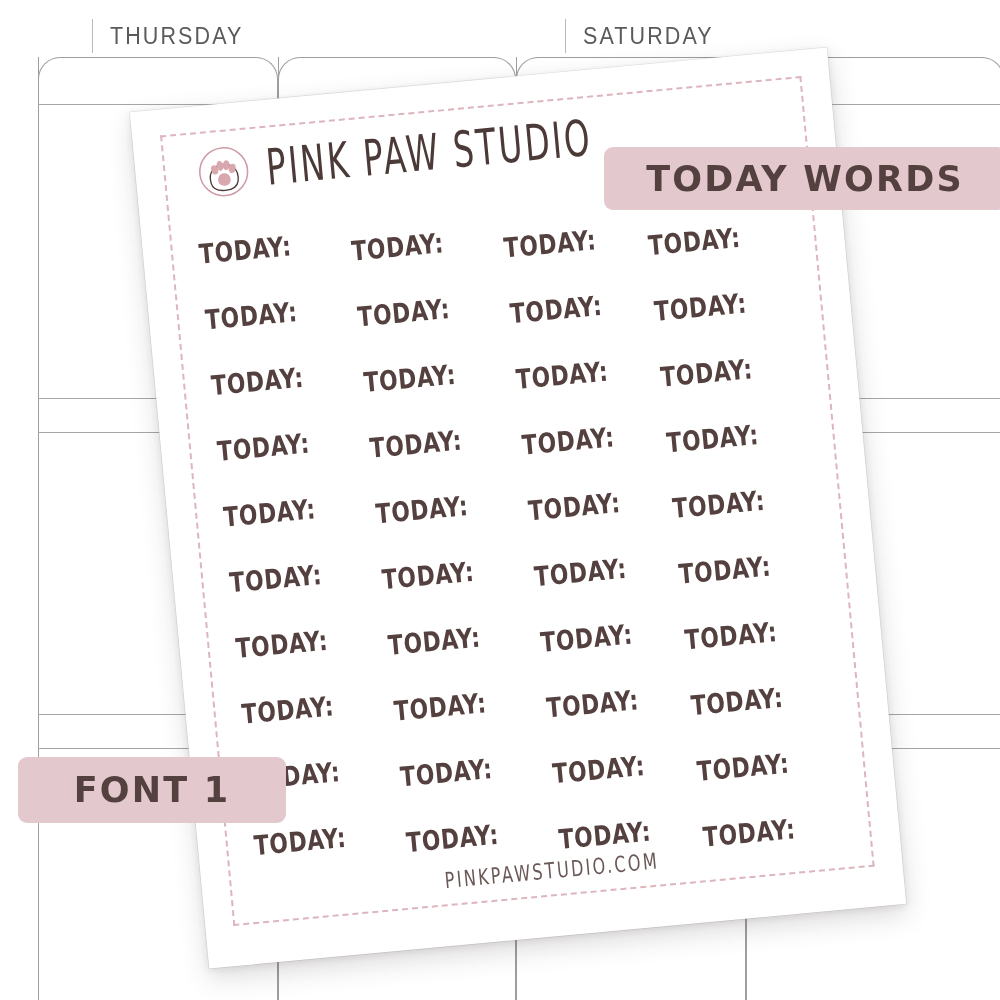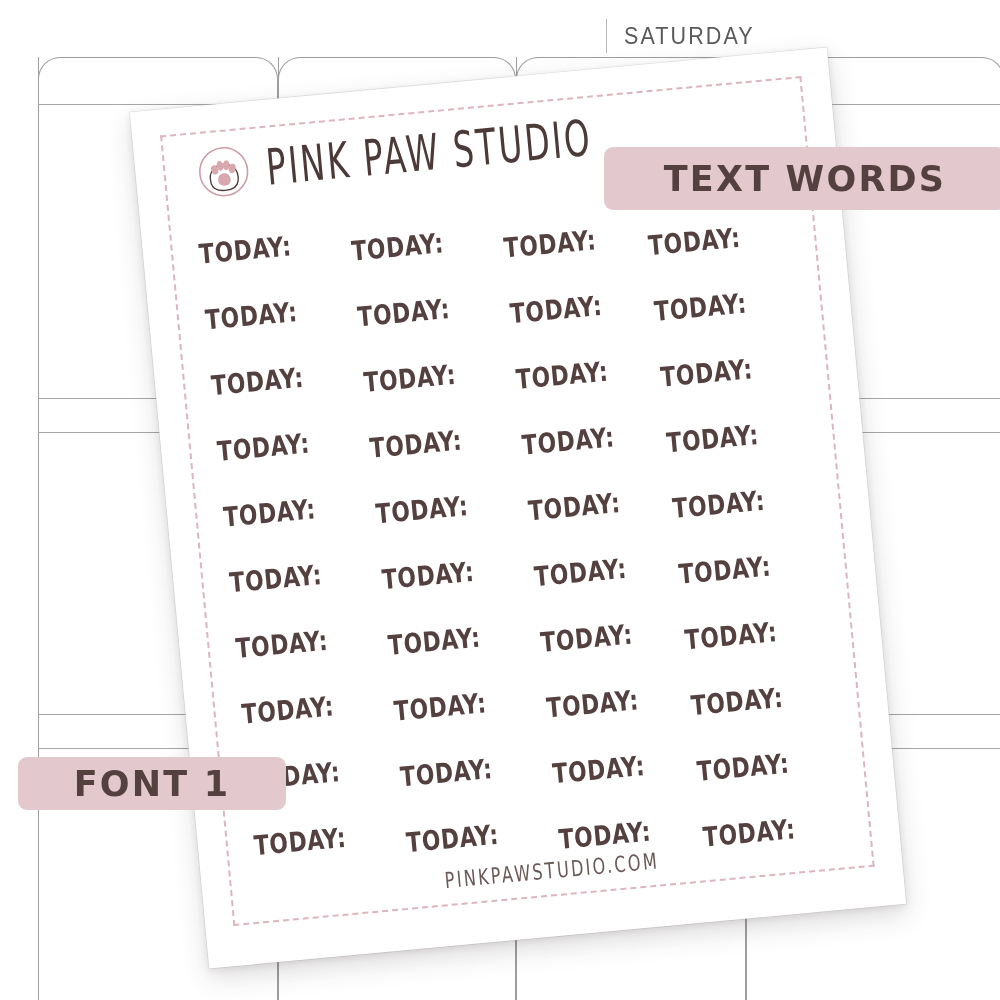--- a/index.html
+++ b/index.html
@@ -215,35 +215,39 @@
   }
   #badge-text-words .badge-label {
     font-size: 35px;
     letter-spacing: 2.2px;
   }
 
   #badge-font-1 {
     left: 18px;
     top: 757px;
     width: 268px;
-    height: 53px;
+    height: 66px;
   }
   #badge-font-1 .badge-label {
     font-size: 35px;
     letter-spacing: 2.2px;
   }
 </style>
 </head>
 <body>
 
 <div id="stage">
 
   <div class="planner">
     <div class="planner-headers" id="planner-headers">
-        <div class="day-head" style="left: 565px; margin-left: 41px;">
+        <div class="day-head" style="left: 92px;">
+          <div class="day-tick"></div>
+          <div class="day-label">THURSDAY</div>
+        </div>
+        <div class="day-head" style="left: 565px;">
           <div class="day-tick"></div>
           <div class="day-label">SATURDAY</div>
         </div>
       </div>
     <div id="planner-boxes">
         <div class="day-box" style="left: 38px; top: 57px; width: 240px; height: 943px;"></div>
         <div class="day-box" style="left: 278px; top: 57px; width: 238px; height: 943px;"></div>
         <div class="day-box" style="left: 516px; top: 57px; width: 230px; height: 943px;"></div>
         <div class="day-box" style="left: 746px; top: 57px; width: 258px; height: 943px;"></div>
       </div>
@@ -344,20 +348,20 @@
         </div>
 
       <div class="sheet-footer">
         <span class="sheet-url">PINKPAWSTUDIO.COM</span>
       </div>
 
     </div>
   </div>
 
   <div class="badge" id="badge-text-words">
-    <span class="badge-label">TEXT WORDS</span>
+    <span class="badge-label">TODAY WORDS</span>
   </div>
 
   <div class="badge" id="badge-font-1">
     <span class="badge-label">FONT 1</span>
   </div>
 
 </div>
 
 </body></html>

